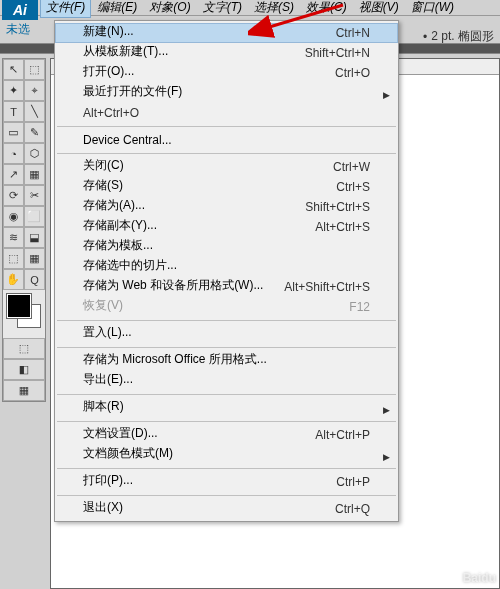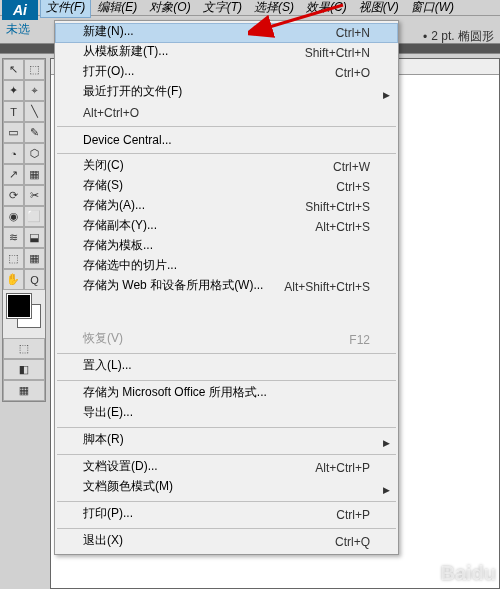--- a/index.html
+++ b/index.html
@@ -21,31 +21,31 @@
 .swatch-area { width: 42px; height: 48px; position: relative; background: #e8e8e8; }
 .swatch-fg { position: absolute; left: 4px; top: 4px; width: 24px; height: 24px; background: #000; border: 1px solid #fff; outline: 1px solid #666; }
 .swatch-bg { position: absolute; left: 14px; top: 14px; width: 24px; height: 24px; background: #fff; border: 1px solid #666; }
 
 .canvas-area { position: absolute; left: 50px; top: 58px; right: 0; bottom: 0; background: #fff; border: 1px solid #666; }
 .ruler { background: #eee; border-bottom: 1px solid #999; height: 16px; }
 
 .dropdown-menu { position: absolute; left: 54px; top: 20px; width: 345px; background: #f0f0f0; border: 1px solid #979797; box-shadow: 2px 2px 4px rgba(0,0,0,0.3); z-index: 100; padding: 2px 0; }
 .menu-item { display: flex; justify-content: space-between; align-items: flex-end; padding: 3px 28px 3px 28px; height: 20px; cursor: default; position: relative; }
 .menu-item.highlighted { background: #bcd8ef; border: 1px solid #96b8d8; padding: 2px 27px 2px 27px; }
-.menu-item.disabled { color: #999; margin-top: 33px; }
+.menu-item.disabled { color: #999; }
 .menu-label { white-space: nowrap; }
 .menu-shortcut { color: #333; }
 .menu-item.disabled .menu-shortcut { color: #999; }
 .menu-sep { height: 1px; background: #c0c0c0; margin: 3px 2px; }
 .submenu-arrow { position: absolute; right: 8px; font-size: 9px; color: #333; }
 
 .arrow-annotation { position: absolute; left: 248px; top: 0px; width: 100px; height: 40px; z-index: 200; pointer-events: none; }
 
 .opt-right { position: absolute; right: 6px; top: 28px; font-size: 11px; color: #333; display: flex; align-items: center; gap: 4px; }
-.watermark { position: absolute; right: 4px; bottom: 4px; color: rgba(255,255,255,0.55); font-size: 20px; font-weight: bold; z-index: 50; text-shadow: 0 0 3px rgba(0,0,0,0.3);}
+.watermark { position: absolute; right: 4px; bottom: 4px; color: rgba(255,255,255,0.55); font-size: 12px; font-weight: bold; z-index: 50; text-shadow: 0 0 3px rgba(0,0,0,0.3);}
 </style>
 </head>
 <body>
 
 <div class="app-logo">Ai</div>
 
 <div class="menubar" id="menubar">
     <div class="menubar-item active">文件(F)</div>
     <div class="menubar-item">编辑(E)</div>
     <div class="menubar-item">对象(O)</div>

